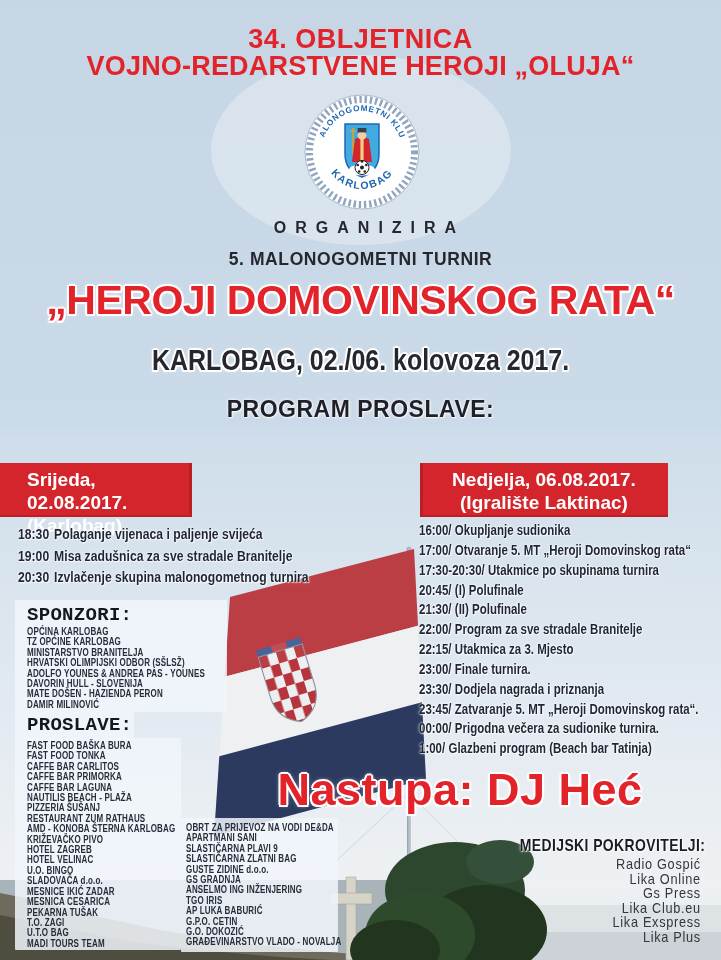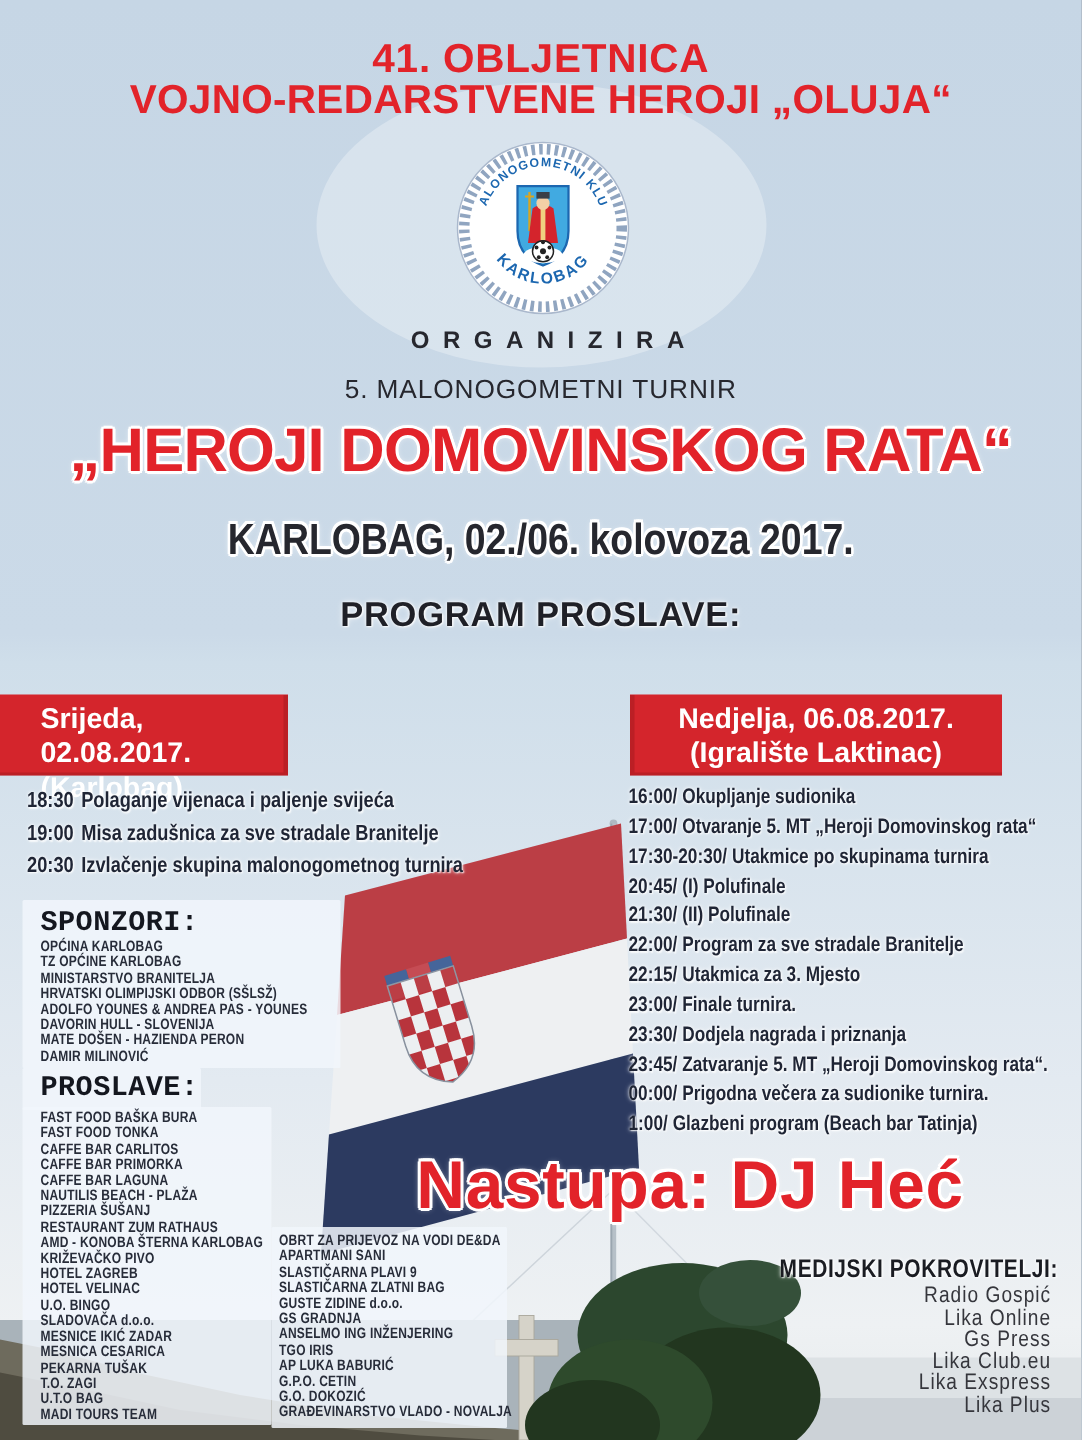--- a/index.html
+++ b/index.html
@@ -13,21 +13,21 @@
   .abs{position:absolute;z-index:2;}
   .ctr{left:0;width:721px;text-align:center;}
   .red{color:#e2232a;}
   .outline-w{text-shadow:2px 0 0 #fff,-2px 0 0 #fff,0 2px 0 #fff,0 -2px 0 #fff,
     1.5px 1.5px 0 #fff,-1.5px 1.5px 0 #fff,1.5px -1.5px 0 #fff,-1.5px -1.5px 0 #fff,0 0 5px rgba(255,255,255,.9);}
   .halo{text-shadow:0 0 2px rgba(255,255,255,.9),0 0 4px rgba(255,255,255,.65),1px 1px 1px rgba(255,255,255,.7);}
   #title1{top:24px;font-size:27px;font-weight:bold;letter-spacing:.5px;}
   #title2{top:51px;font-size:27px;font-weight:bold;letter-spacing:.2px;}
   #logo{left:303px;top:93px;width:118px;height:118px;}
   #organizira{top:219px;font-size:16px;font-weight:bold;letter-spacing:9px;padding-left:9px;color:#26272e;}
-  #turnir{top:249px;font-size:17.5px;font-weight:normal;letter-spacing:.6px;color:#26272e;}
+  #turnir{top:249px;font-size:17.5px;font-weight:bold;letter-spacing:.6px;color:#26272e;}
   #heroji{top:277px;font-size:41px;font-weight:bold;letter-spacing:-.5px;}
   #dateline{top:344px;font-size:29px;font-weight:bold;transform:scaleX(.86);transform-origin:center top;color:#26272e;}
   #program{top:396px;font-size:23px;font-weight:bold;letter-spacing:.5px;color:#1f2027;}
   .banner{top:463px;height:54px;background:#d4252c;color:#fff;font-weight:bold;font-size:19px;line-height:23px;box-sizing:border-box;}
   #banner-left{left:0;width:192px;padding:5px 0 0 27px;box-shadow:inset -3px -2px 0 rgba(140,20,25,.35);}
   #banner-right{left:420px;width:248px;text-align:center;padding-top:5px;box-shadow:inset 3px -2px 0 rgba(140,20,25,.35);}
   .srow{white-space:nowrap;transform:scaleX(.84);transform-origin:left top;font-weight:bold;color:#1f2535;}
   #lsched{left:18px;top:524px;font-size:14.5px;}
   #lsched .srow{line-height:21.6px;}
   #lsched .time{display:inline-block;width:43px;}
@@ -114,21 +114,21 @@
         <ellipse cx="500" cy="862" rx="34" ry="22" fill="#35503a"></ellipse>
       </g>
     </g>
   </svg>
 
   <div class="abs litebox" id="sponsors-box"></div>
   <div class="abs litebox" id="donors-title-box"></div>
   <div class="abs litebox" id="donors-box1"></div>
   <div class="abs litebox" id="donors-box2"></div>
 
-  <div class="abs ctr red" id="title1">41. OBLJETNICA</div>
+  <div class="abs ctr red" id="title1">34. OBLJETNICA</div>
   <div class="abs ctr red" id="title2">VOJNO-REDARSTVENE HEROJI „OLUJA“</div>
 
   <svg class="abs" id="logo" viewBox="-59 -59 118 118">
     <circle r="57" fill="#ffffff" stroke="#aab8cc" stroke-width="1"></circle>
     <circle r="52.5" fill="none" stroke="#90a5c0" stroke-width="7" stroke-dasharray="2.4 2.8"></circle>
     <circle r="48" fill="#ffffff"></circle>
     <defs>
       <path id="arcTop" d="M -38.5 -12 A 40 40 0 0 1 38.5 -12" fill="none"></path>
       <path id="arcBot" d="M -34.5 15 A 38 38 0 0 0 34.5 15" fill="none"></path>
     </defs>

